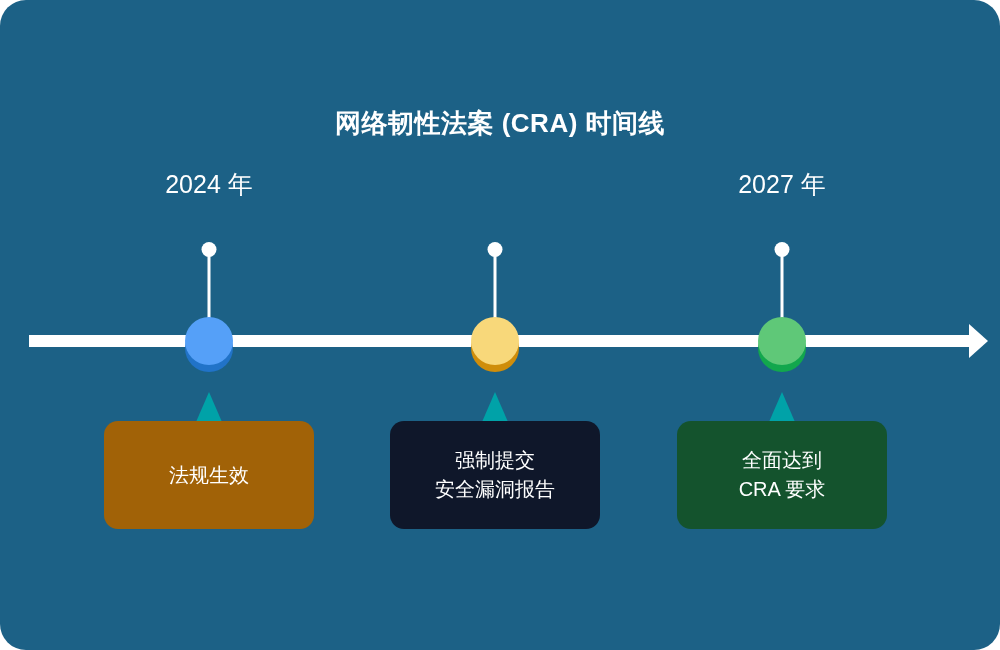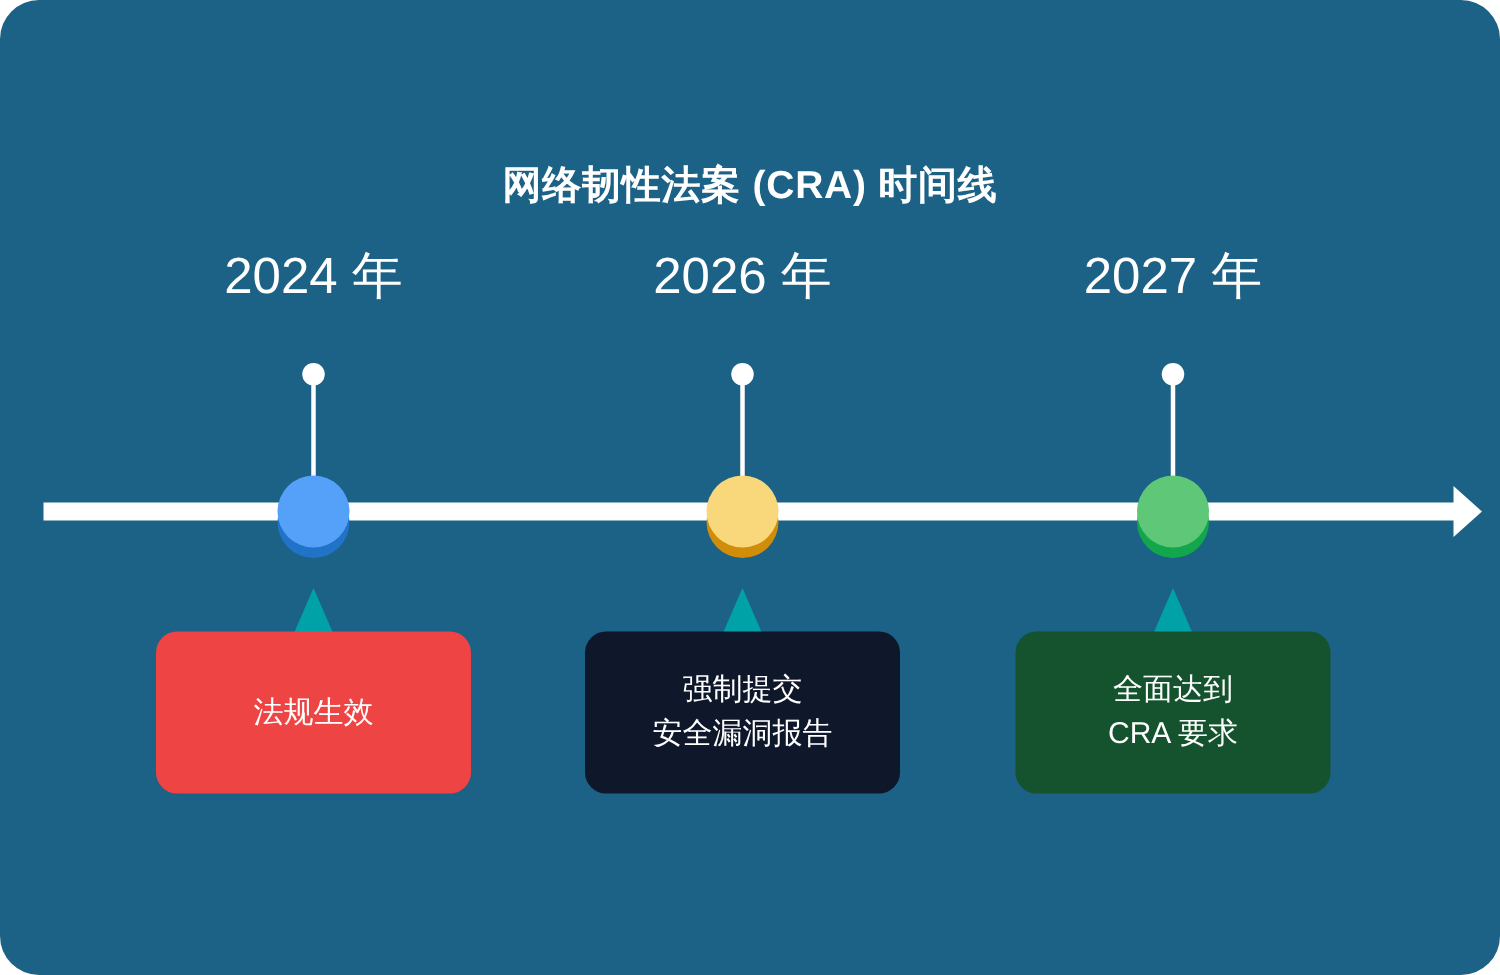--- a/index.html
+++ b/index.html
@@ -55,21 +55,21 @@
   .milestone.m-1 { left: 495px; }
   .milestone.m-2 { left: 782px; }
   .date-label {
     position: absolute;
     top: 166px;
     left: 0;
     transform: translateX(-50%);
     text-align: center;
     white-space: nowrap;
     color: #ffffff;
-    font-size: 34px;
+    font-size: 25px;
     font-weight: 400;
     line-height: 36px;
   }
   .tick-dot {
     position: absolute;
     top: 242px;
     left: 0;
     transform: translateX(-50%);
     width: 15px;
     height: 15px;
@@ -138,28 +138,27 @@
   <div class="timeline-arrowhead" style="border-left-color: rgb(255, 255, 255);"></div>
 
   <div class="milestone m-0">
     <div class="date-label">
       <div>2024 年</div>
     </div>
     <div class="tick-stem"></div>
     <div class="tick-dot"></div>
     <div class="milestone-dot" style="background: rgb(85, 160, 248); box-shadow: rgb(33, 115, 200) 0px 7px 0px 0px;"></div>
     <div class="callout-pointer" style="border-bottom-color: rgb(0, 162, 168);"></div>
-    <div class="callout-box" style="background: #ef4444;">
+    <div class="callout-box" style="background: #a16207;">
       <div class="callout-label">法规生效</div>
     </div>
   </div>
 
   <div class="milestone m-1">
     <div class="date-label">
-      <div>2026 年</div>
     </div>
     <div class="tick-stem"></div>
     <div class="tick-dot"></div>
     <div class="milestone-dot" style="background: rgb(248, 216, 122); box-shadow: rgb(207, 141, 10) 0px 7px 0px 0px;"></div>
     <div class="callout-pointer" style="border-bottom-color: rgb(0, 162, 168);"></div>
     <div class="callout-box" style="background: #0f172a;">
       <div class="callout-label">强制提交
 安全漏洞报告</div>
     </div>
   </div>

